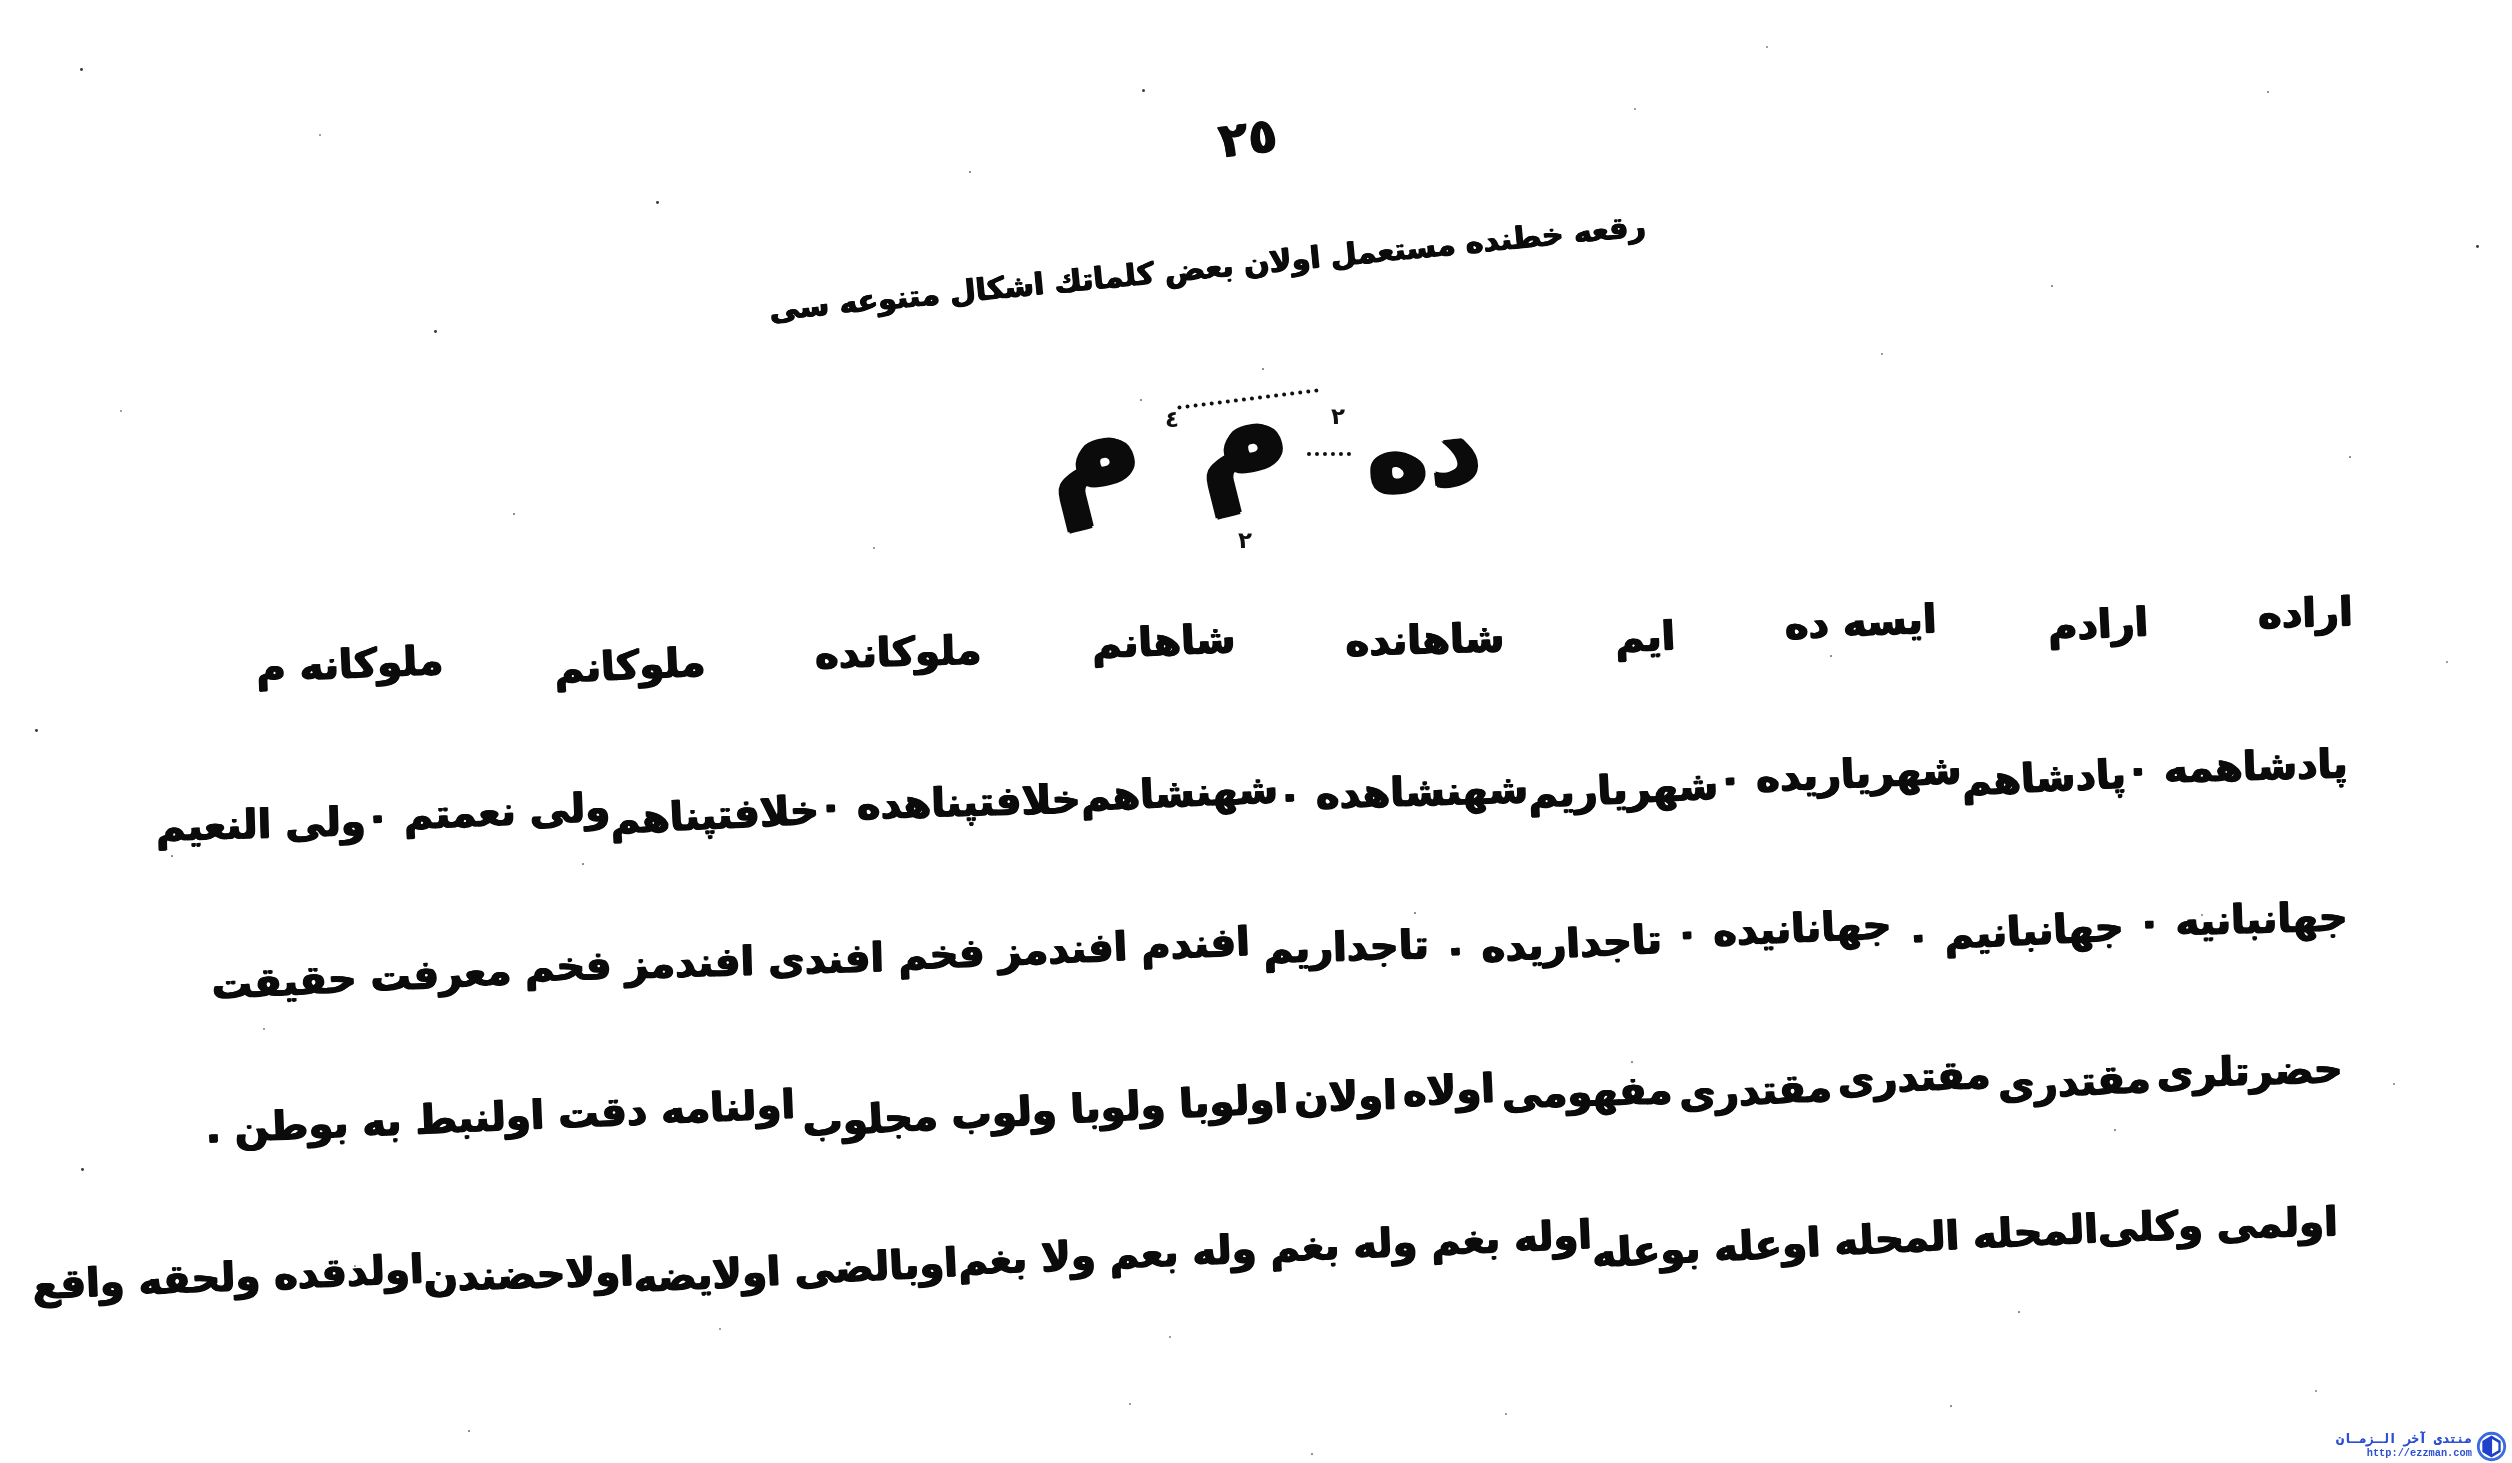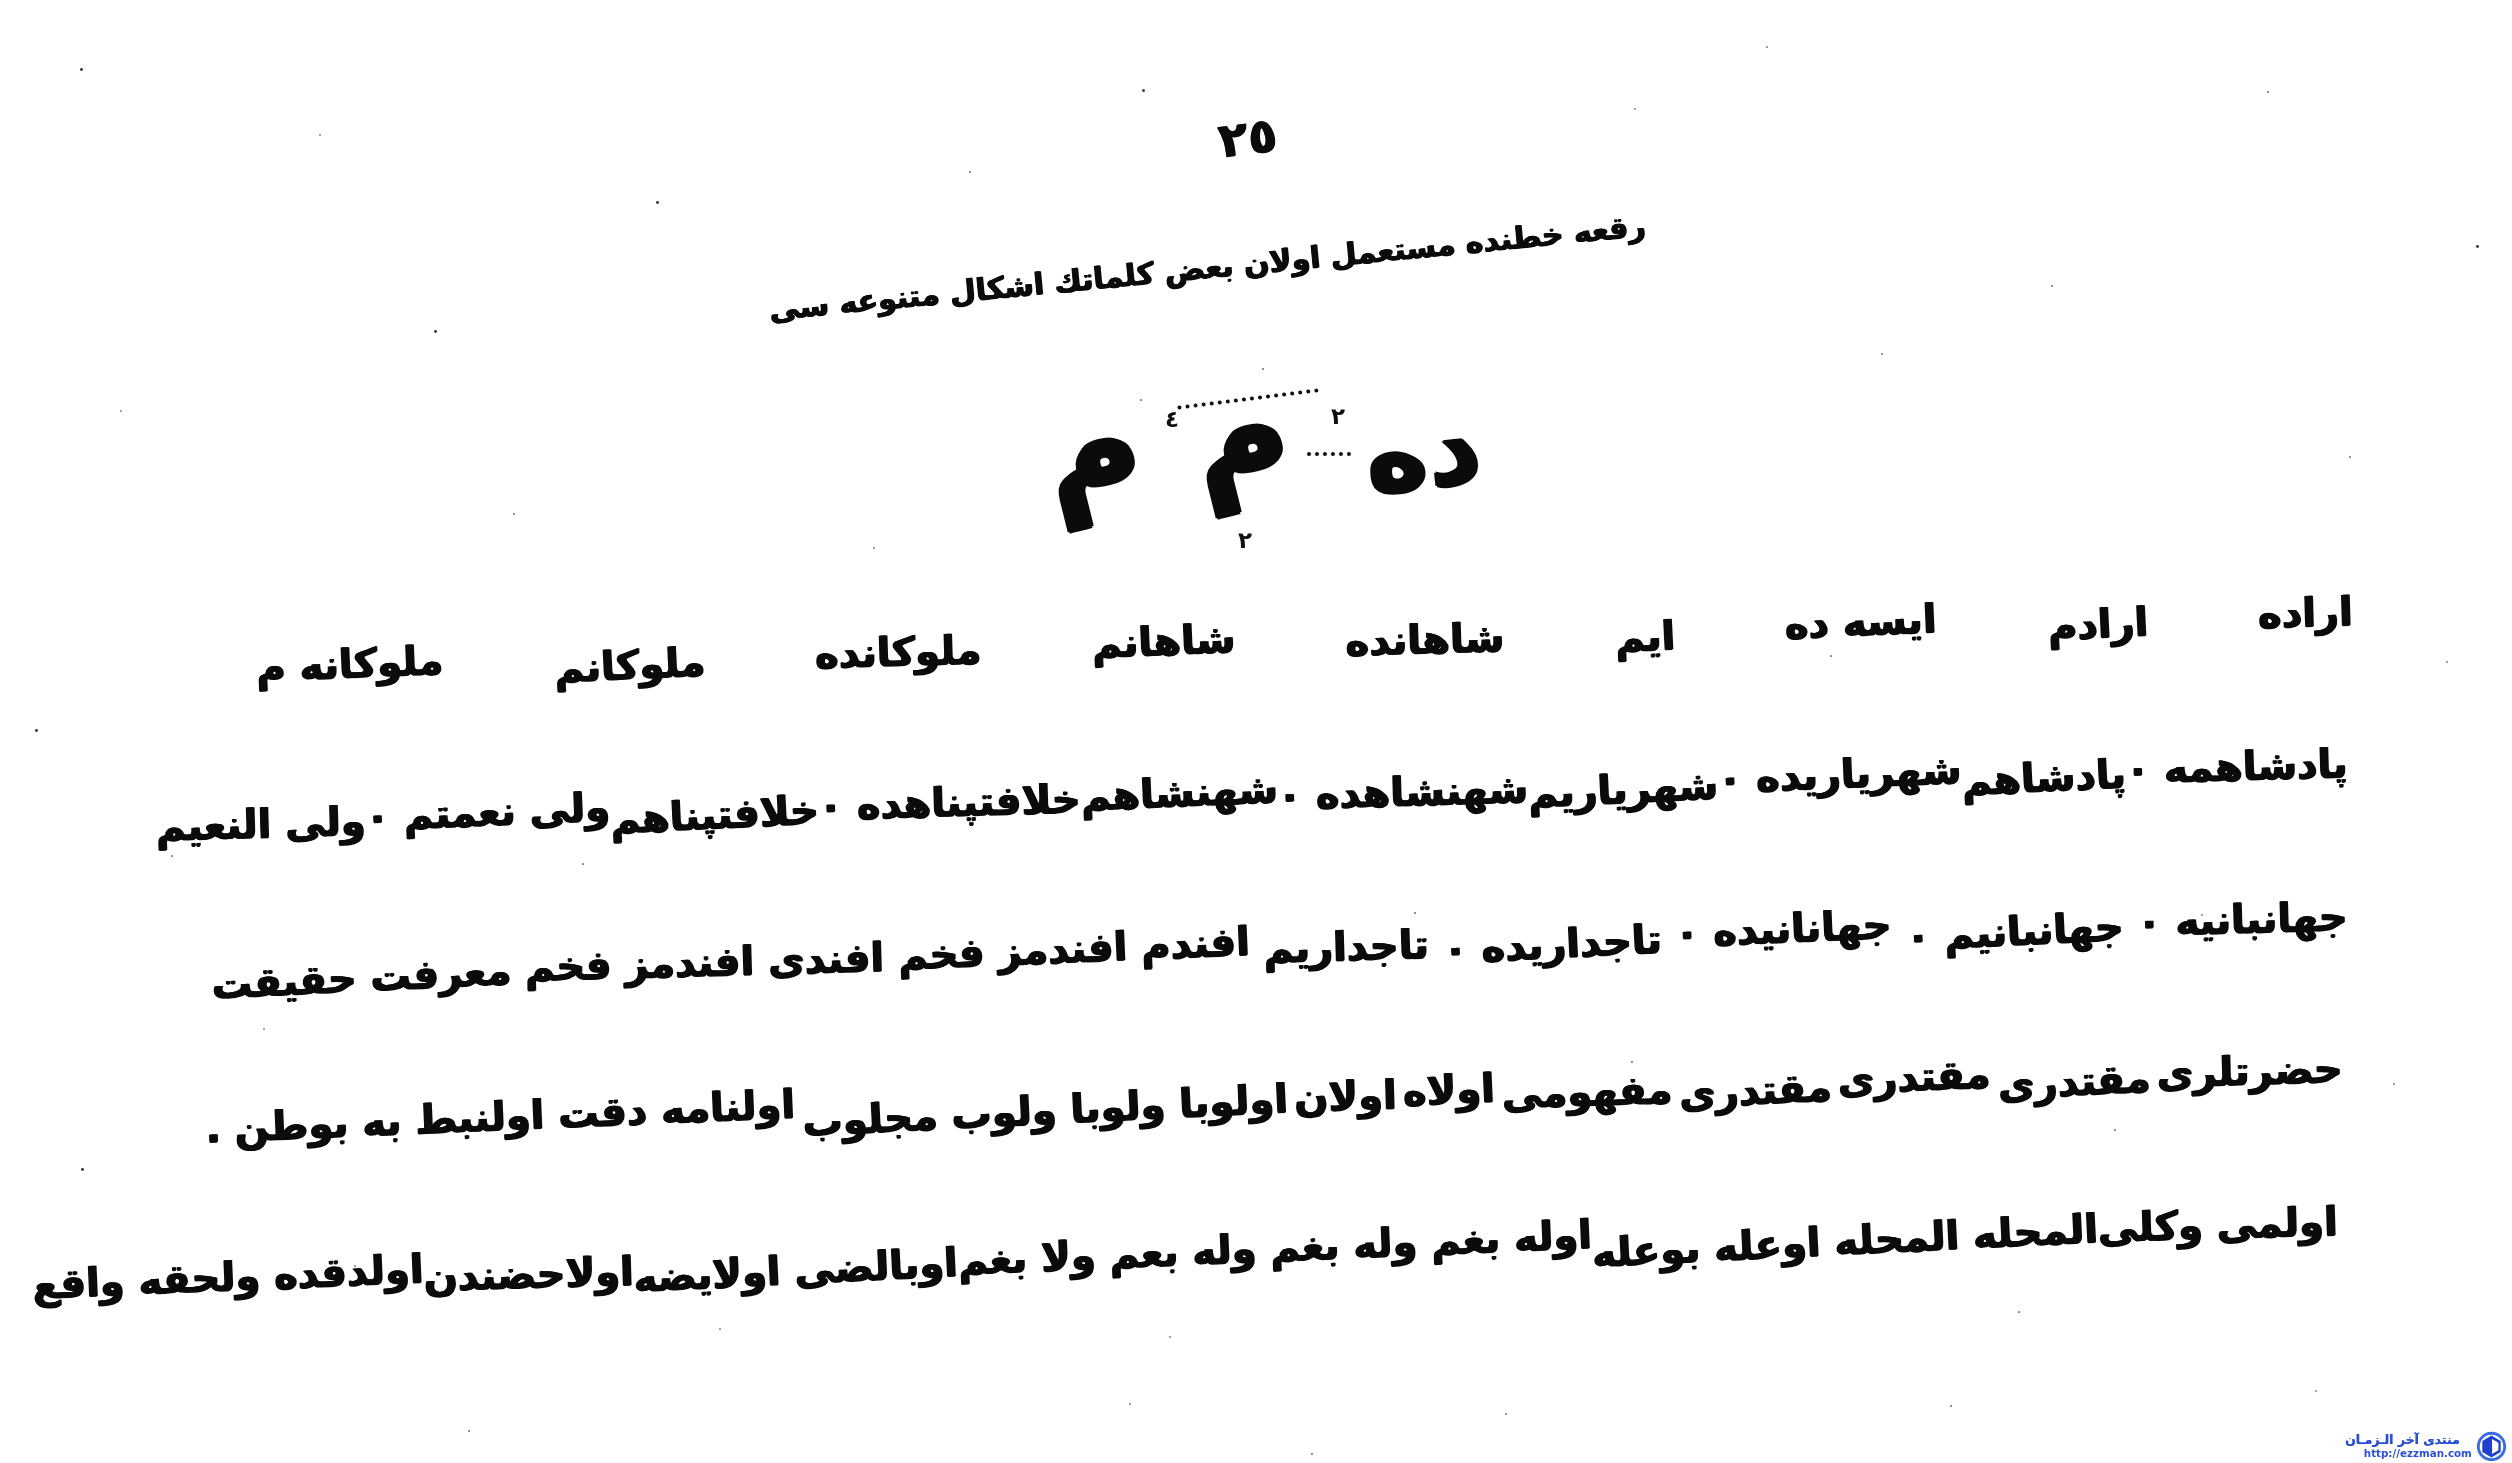--- a/index.html
+++ b/index.html
@@ -73,21 +73,21 @@
   .line-2{left:211px;top:887px;width:2137px;}
   .line-3{left:205px;top:1039px;width:2138px;}
   .line-4{left:199px;top:1192px;width:2139px;}
 
   
   .speck{position:absolute;background:#1a1a1a;border-radius:50%;}
 
   
   .watermark{
     position:absolute;right:4.6px;bottom:1.1px;
-    display:flex;align-items:center;gap:4.6px;
+    display:flex;align-items:center;gap:4.6px;font-family:Liberation Mono, monospace;
   }
   .wm-text{display:flex;flex-direction:column;align-items:center;line-height:1.15;}
   .wm-title{
     direction:rtl;font-size:12.5px;font-weight:bold;color:#2b50d4;
     text-shadow:0.3px 0 currentColor;
   }
   .wm-url{font-size:10.3px;font-weight:bold;color:#2b50d4;margin-left:31px;}
   .wm-logo{width:31px;height:31px;}
 </style>
 </head>

